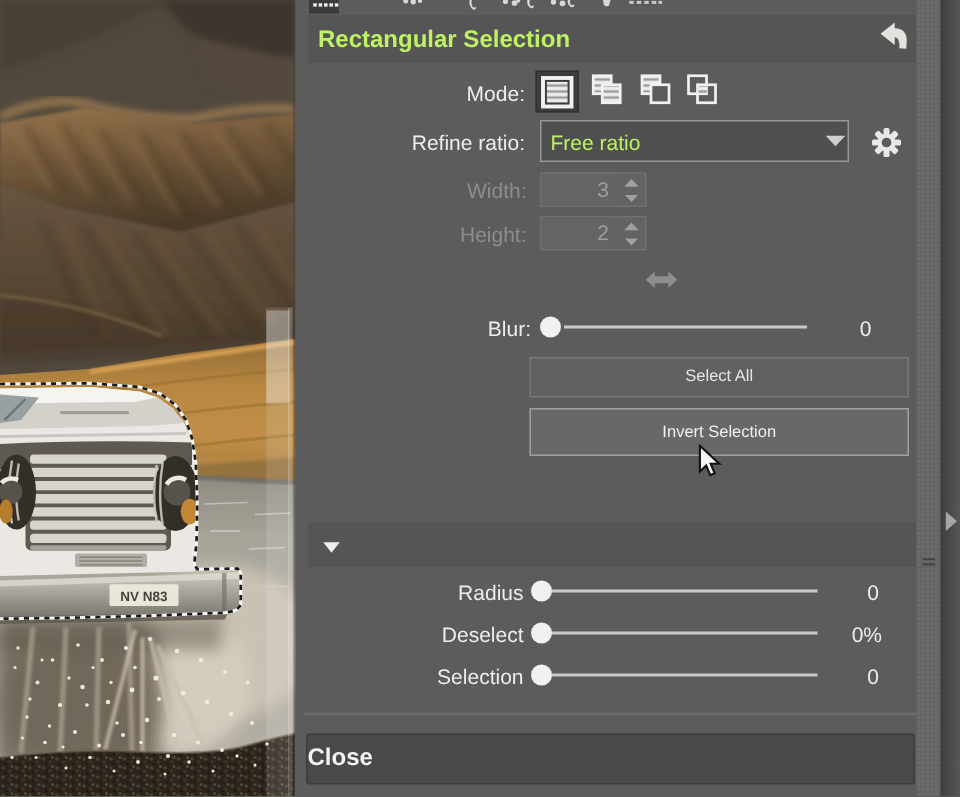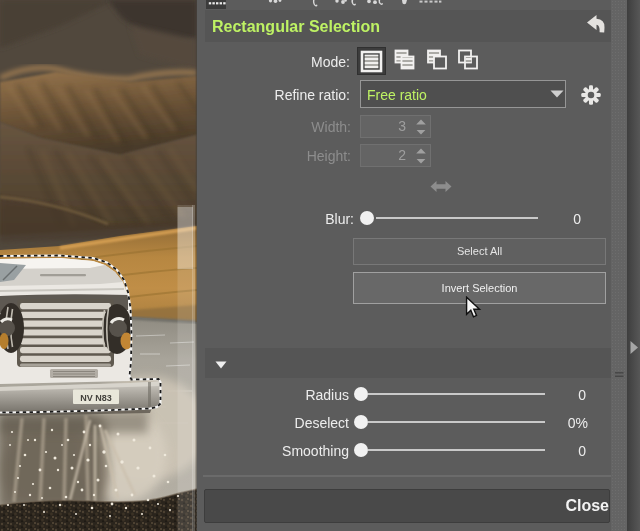--- a/index.html
+++ b/index.html
@@ -436,27 +436,27 @@
 <div class="abs lbl" style="right:291px;top:387px">Radius</div>
 <div class="abs track" style="left:368px;top:393px;width:177px"></div>
 <div class="abs knob" style="left:354px;top:387px"></div>
 <div class="abs val" style="right:54px;top:387px">0</div>
 
 <div class="abs lbl" style="right:291px;top:415px">Deselect</div>
 <div class="abs track" style="left:368px;top:421px;width:177px"></div>
 <div class="abs knob" style="left:354px;top:415px"></div>
 <div class="abs val" style="right:52px;top:415px">0%</div>
 
-<div class="abs lbl" style="right:291px;top:443px">Smoothing</div>
+<div class="abs lbl" style="right:291px;top:443px">Selection</div>
 <div class="abs track" style="left:368px;top:449px;width:177px"></div>
 <div class="abs knob" style="left:354px;top:443px"></div>
 <div class="abs val" style="right:54px;top:443px">0</div>
 
 <div class="abs" style="left:203px;top:475px;width:408px;height:1.5px;background:#6b6b6b"></div>
-<div class="abs dots" style="left:204px;top:489px;width:406px;height:34px;background:#494949;border:1px solid #3d3d3d;border-radius:2px;color:#f3f3f3;font-size:16px;font-weight:bold;text-align:right;line-height:32px">Close</div>
+<div class="abs dots" style="left:204px;top:489px;width:406px;height:34px;background:#494949;border:1px solid #3d3d3d;border-radius:2px;color:#f3f3f3;font-size:16px;font-weight:bold;text-align:left;line-height:32px">Close</div>
 
 <div class="abs" style="left:611px;top:0;width:16px;height:531px;background:#646464;background-image:radial-gradient(circle at 1.5px 1.5px, rgba(255,255,255,0.06) 0.9px, transparent 1px);background-size:3px 3px"></div>
 <div class="abs" style="left:627px;top:0;width:13px;height:531px;background:linear-gradient(90deg,#3e3e3e,#575757)"></div>
 
 <svg class="abs" style="left:611px;top:338px" width="29" height="42" viewBox="0 0 29 42">
   <polygon points="19.5,3 27,9.5 19.5,16" fill="#a6a6a6"></polygon>
   <rect x="4" y="34.2" width="8.5" height="1.3" fill="#434343"></rect>
   <rect x="4" y="37.6" width="8.5" height="1.3" fill="#434343"></rect>
 </svg>
 

